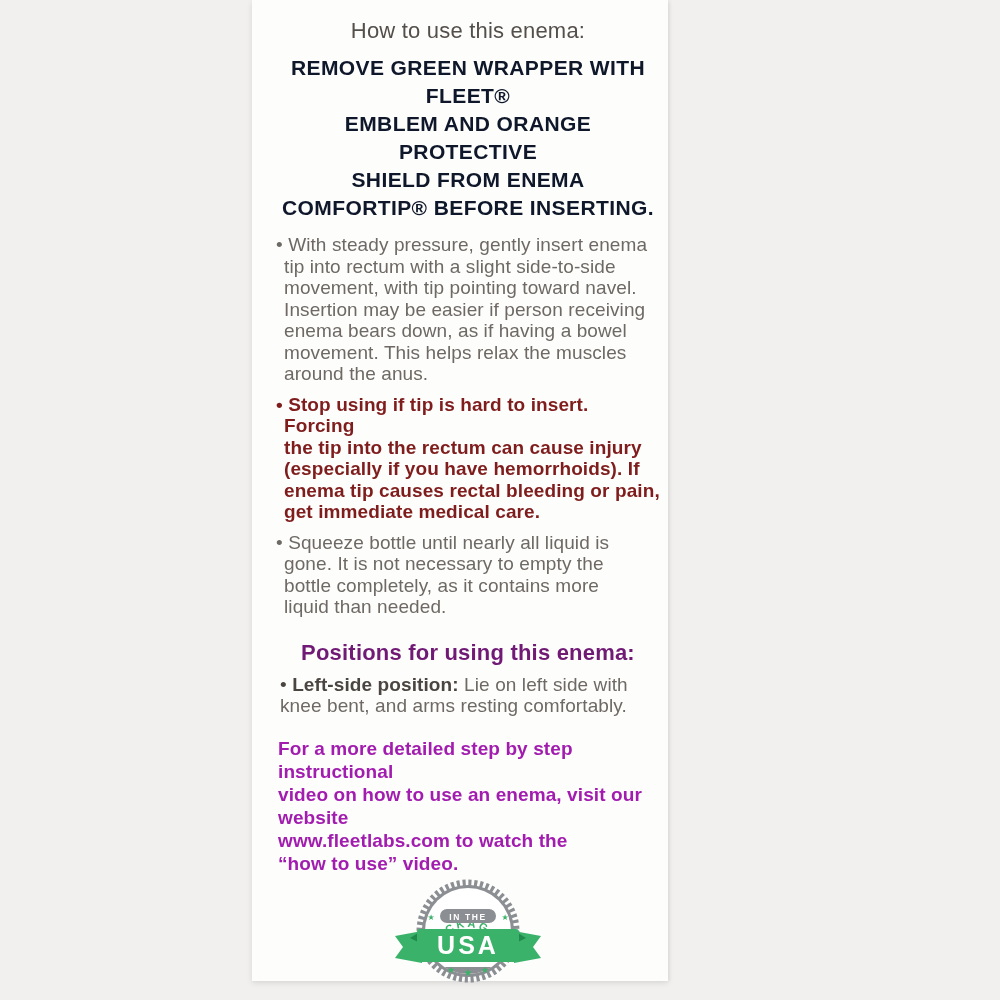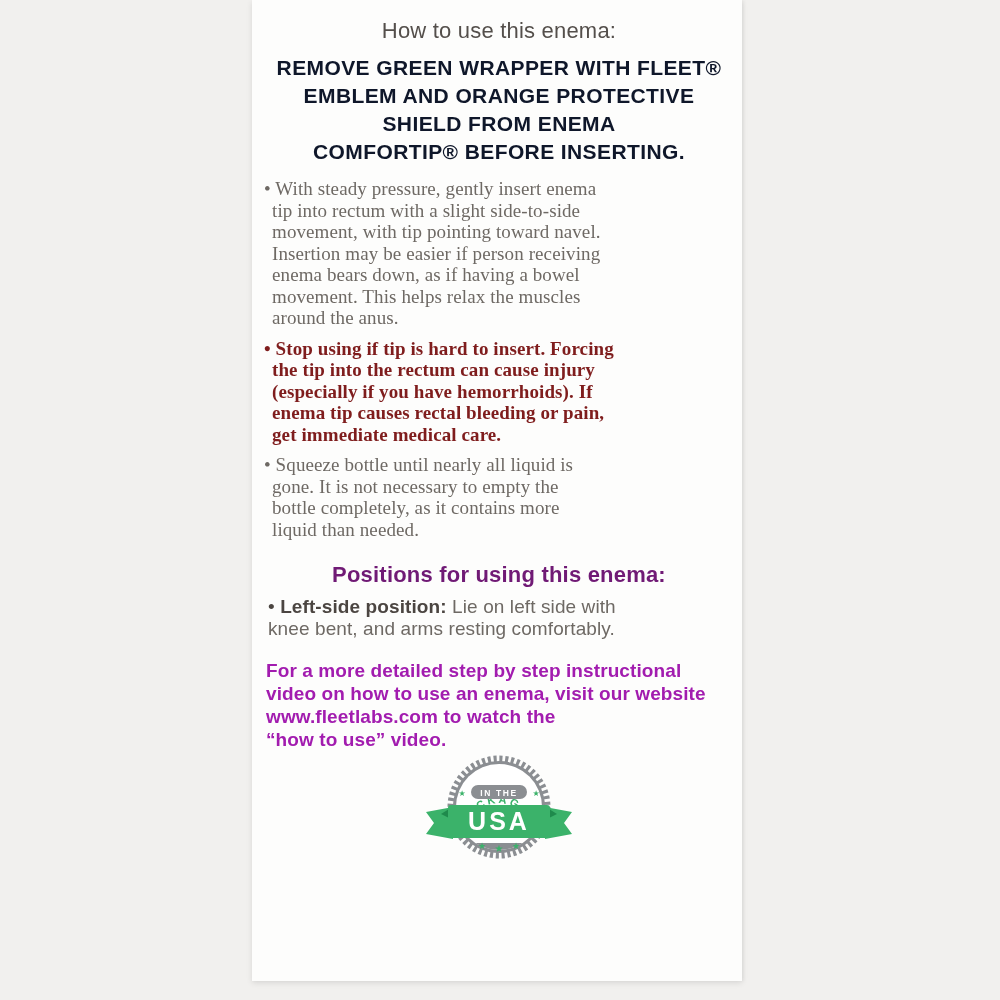--- a/index.html
+++ b/index.html
@@ -2,41 +2,41 @@
 <html><head>
 <meta charset="utf-8">
 <style>
   html,body{margin:0;padding:0;}
   body{
     width:1000px;height:1000px;position:relative;overflow:hidden;
     background:#f1f0ee;
     font-family:"Liberation Sans", sans-serif;
   }
   .panel{
-    position:absolute;left:252px;top:0;width:490px;height:981px;
+    position:absolute;left:252px;top:0;width:416px;height:981px;
     background:#fdfdfc;
     box-shadow:0 2px 6px rgba(0,0,0,.10), 2px 0 3px rgba(0,0,0,.04);
     box-sizing:border-box;
-    padding:14px 8px 0 12px;
+    padding:14px 8px 0 24px;
   }
   .pre{white-space:pre-line;}
   .title{
     text-align:center;font-size:22px;line-height:26px;color:#544f4b;
     font-weight:400;letter-spacing:.2px;margin:4px 0 10px 0;
   }
   .warning{
     text-align:center;font-size:21px;line-height:28px;color:#0f172a;
     font-weight:700;letter-spacing:.4px;margin:0 0 10px 0;
   }
   ul.instructions{
     list-style:none;margin:12px 0 0 0;padding:0;
     font-size:19px;line-height:21.5px;color:#6e6964;letter-spacing:.1px;
   }
   ul.instructions li{
-    padding-left:8px;text-indent:-8px;margin-bottom:9px;white-space:pre-line;font-family:Liberation Serif, serif;
+    padding-left:8px;text-indent:-8px;margin-bottom:9px;white-space:pre-line;
   }
   ul.instructions li::before{content:"• ";}
   ul.instructions li.bold{font-weight:700;color:#7f1d1d;}
   .positions-heading{
     text-align:center;font-size:22px;line-height:26px;color:#701a75;
     font-weight:700;margin:22px 0 8px 0;letter-spacing:.2px;
   }
   ul.positions{
     list-style:none;margin:4px;padding:0;
     font-size:19px;line-height:21.5px;color:#6e6964;letter-spacing:.1px;

